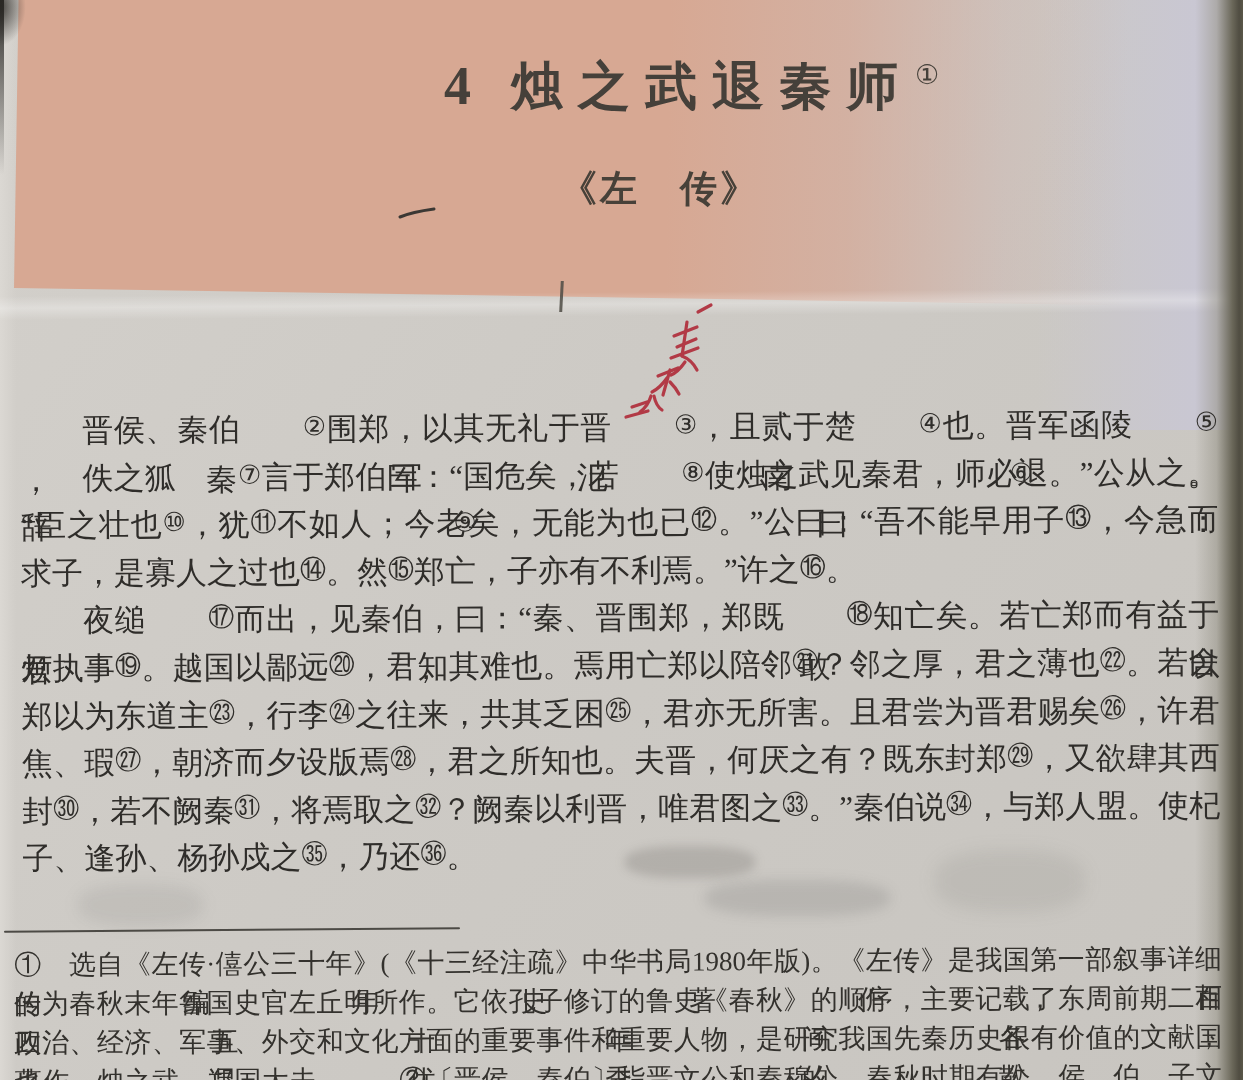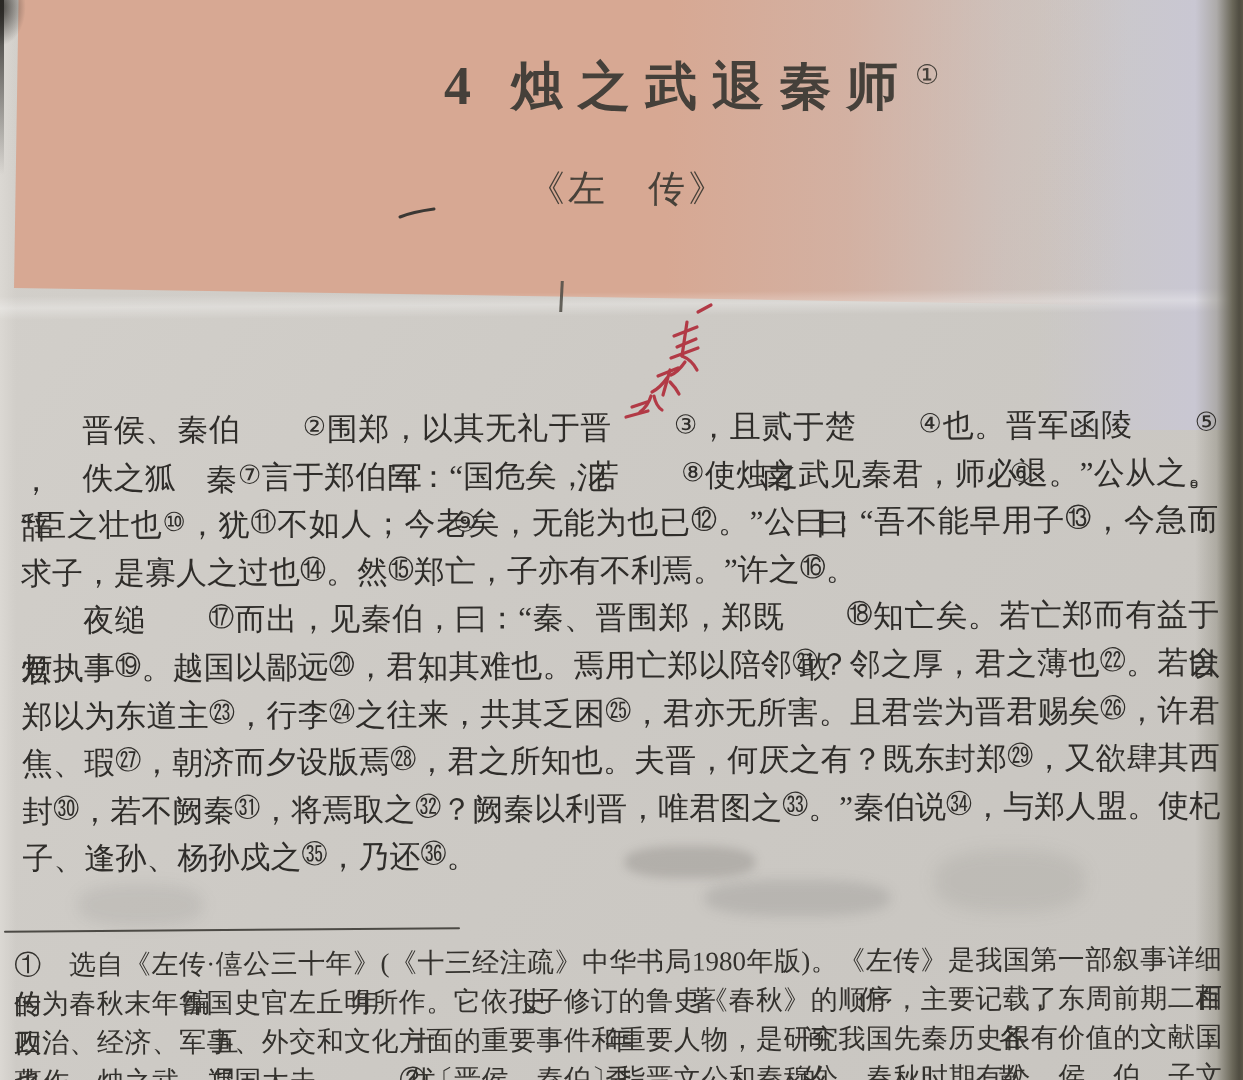--- a/index.html
+++ b/index.html
@@ -35,22 +35,22 @@
     transform:rotate(.9deg);transform-origin:left bottom;
     background:linear-gradient(to right,
       var(--banner,#d7a893) 0%,var(--banner,#d7a893) 58%,
       rgba(213,168,150,.75) 74%,rgba(209,170,162,.28) 88%,rgba(205,172,168,0) 99%);}
 
   
   .title-row{position:absolute;left:444px;top:52px;white-space:nowrap;color:#45403a;}
   .lesson-num{font-size:54px;font-weight:bold;margin-right:40px;letter-spacing:0;}
   .lesson-title{font-size:52px;font-weight:bold;letter-spacing:15px;}
   .title-ref{display:inline-block;font-size:27px;font-weight:normal;transform:translateY(-20px);margin-left:2px;}
-  .subtitle{position:absolute;left:528px;top:164px;font-size:37px;letter-spacing:3px;
-    color:#474139;font-weight:400;}
+  .subtitle{position:absolute;left:560px;top:164px;font-size:37px;letter-spacing:3px;
+    color:#474139;font-weight:700;}
 
   
   .pen-dash{position:absolute;left:398px;top:206px;}
   .pen-tick{position:absolute;left:560px;top:281px;width:2.5px;height:31px;background:#4e4b44;
     transform:rotate(3deg);opacity:.85;}
   .red-note{position:absolute;left:618px;top:296px;}
 
   
   .body-text{position:absolute;left:20px;top:407px;width:1198px;
     font-size:31px;line-height:47.6px;transform:rotate(-.3deg);transform-origin:left top;}

